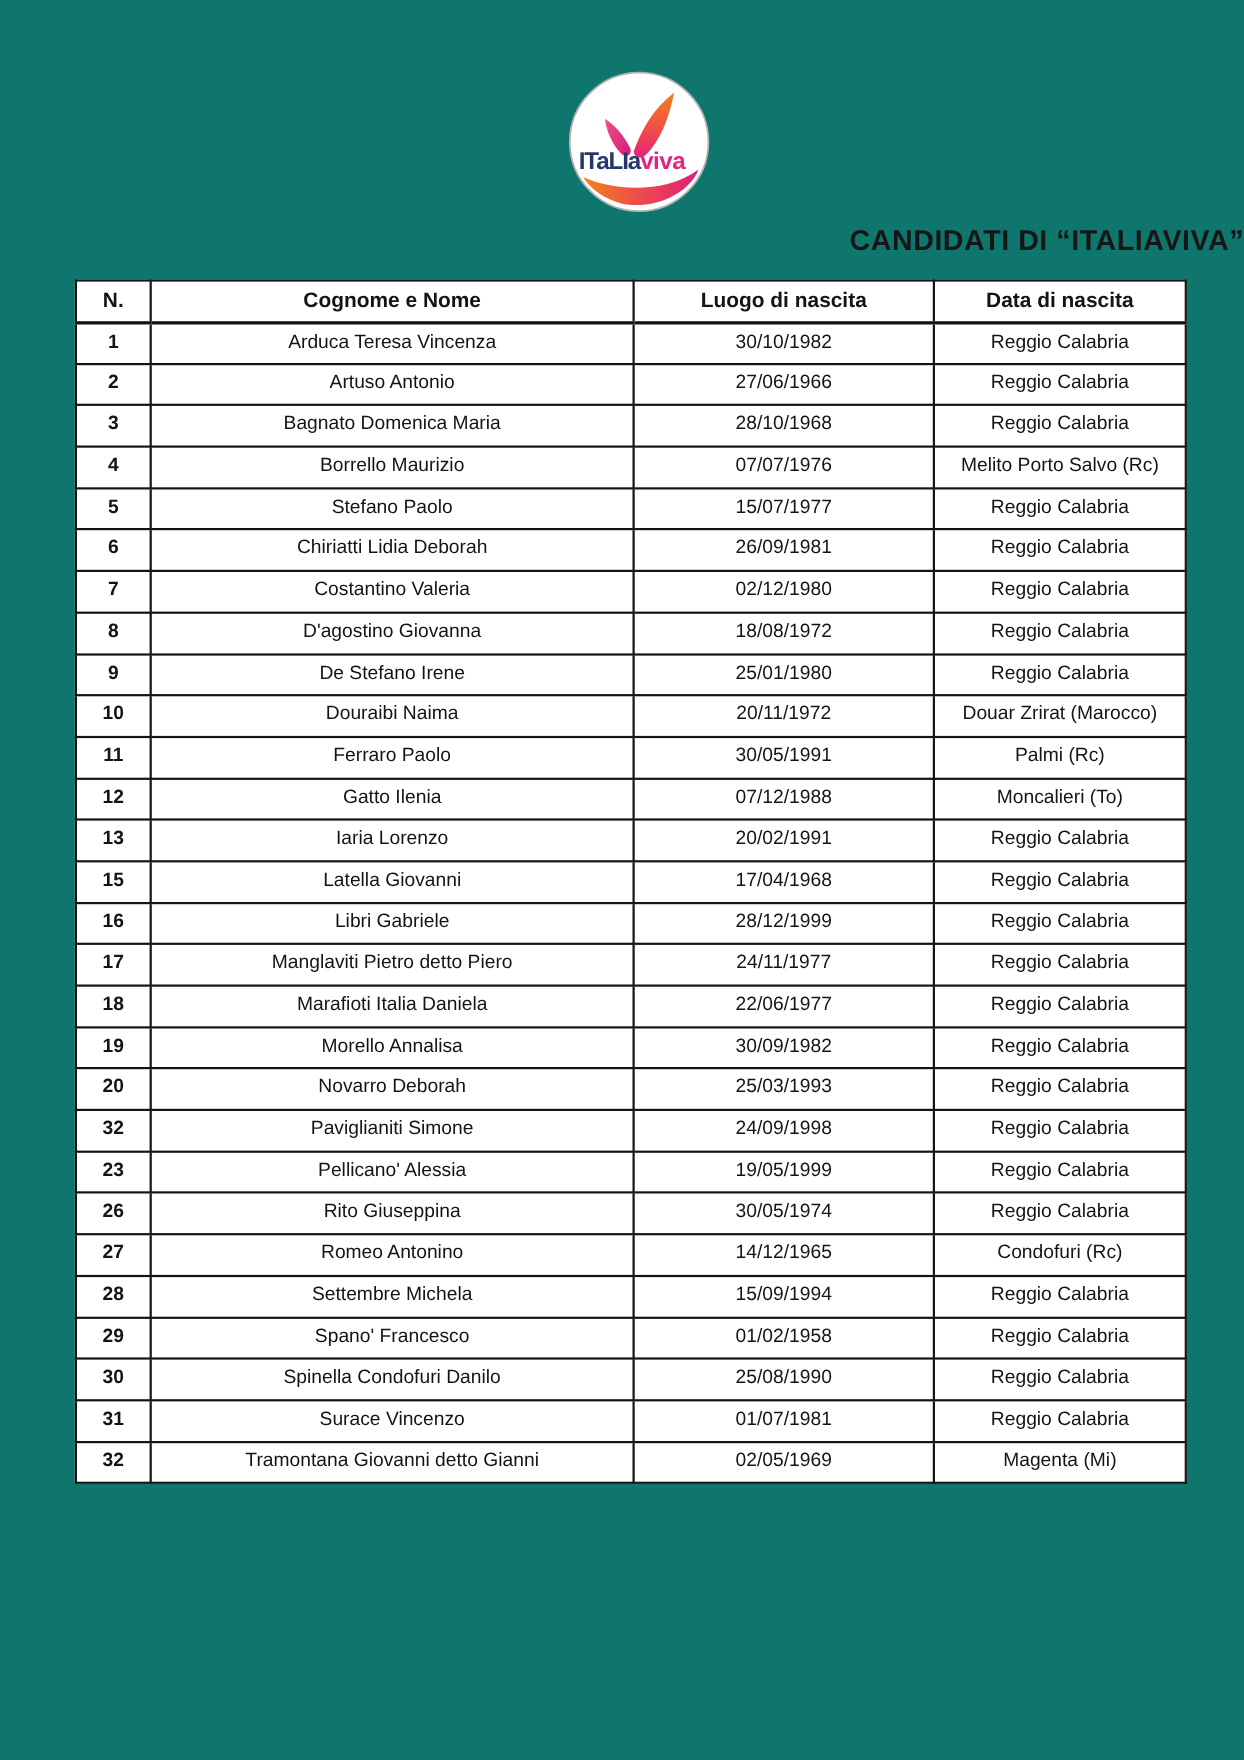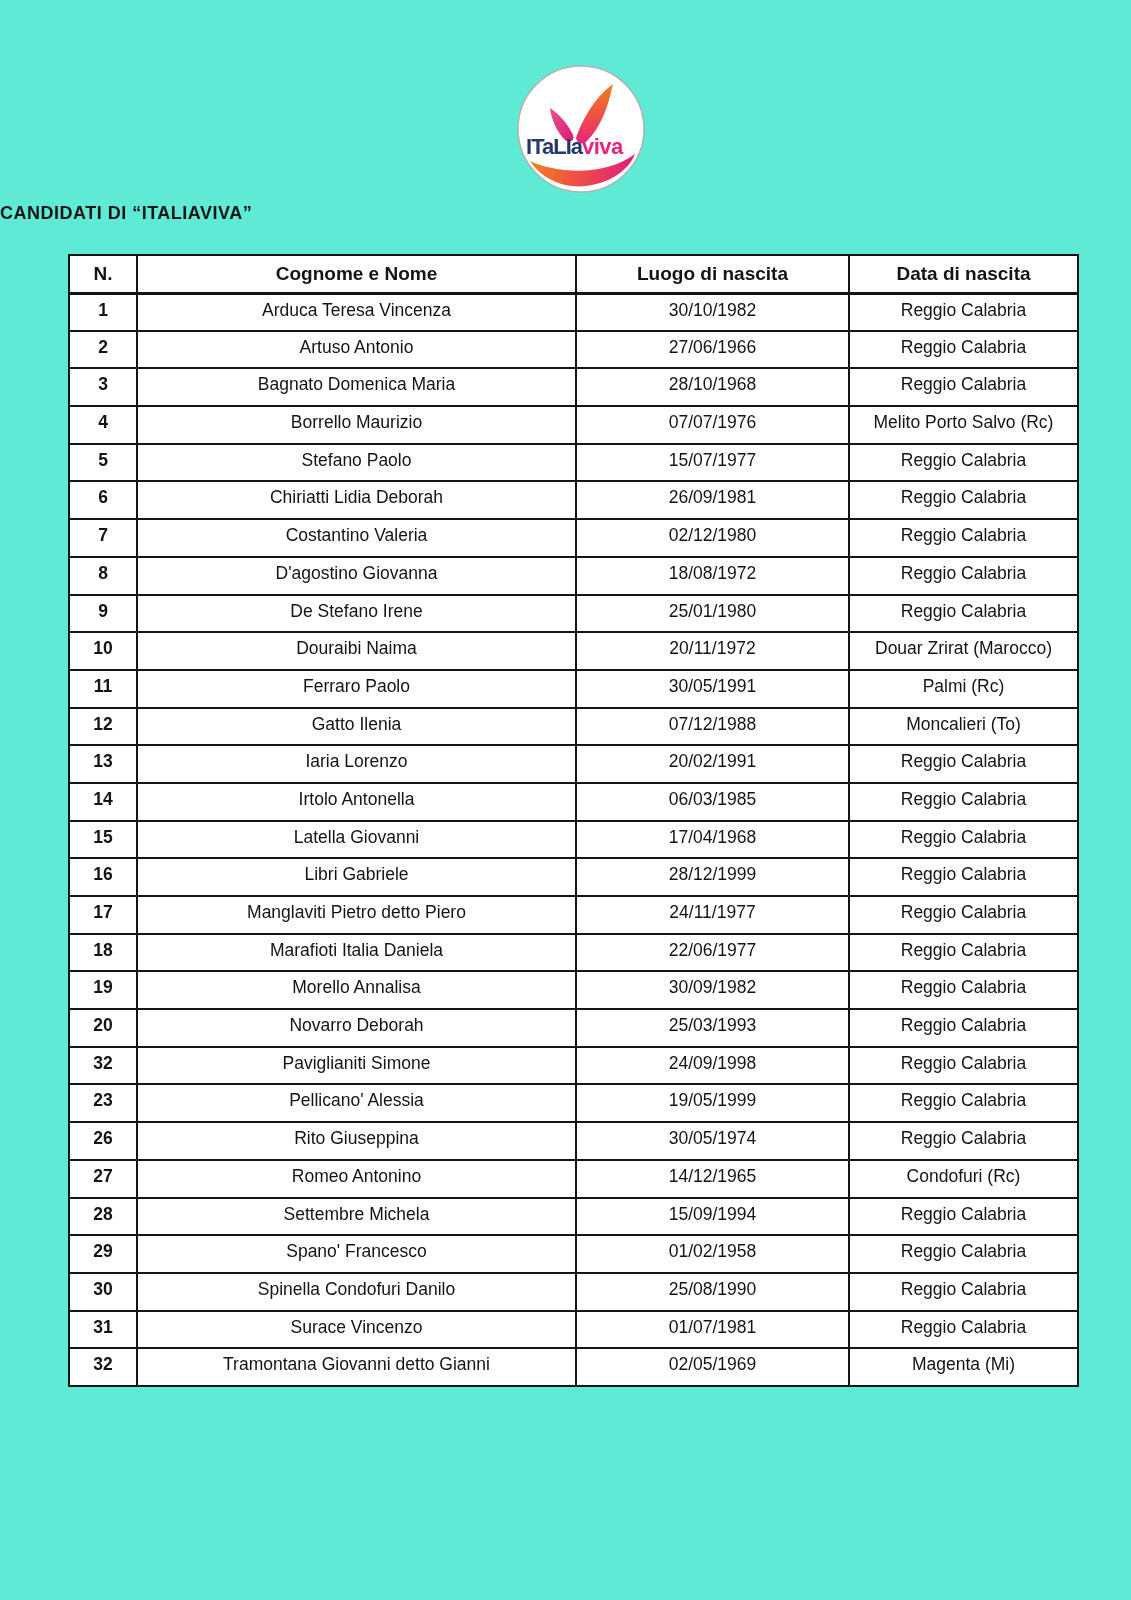--- a/index.html
+++ b/index.html
@@ -5,40 +5,40 @@
   * { margin: 0; padding: 0; box-sizing: border-box; }
   html, body { background: #ffffff; }
   body {
     width: 1131px;
     height: 1600px;
     position: relative;
     font-family: "Liberation Sans", sans-serif;
     color: #141414;
     overflow: hidden;
   }
-  .page { position: absolute; inset: 0; background: #5eead4; }
+  .page { position: absolute; inset: 0; background: #0f766e; }
 
   
   .logo {
     position: absolute;
     left: 516px;
     top: 64px;
     width: 130px;
     height: 130px;
   }
   .logo svg { width: 100%; height: 100%; display: block; }
 
   
   .doc-title {
     position: absolute;
     top: 203px;
     left: 0;
     width: 100%;
-    text-align: left;
-    font-size: 18px;
+    text-align: right;
+    font-size: 26px;
     font-weight: bold;
     letter-spacing: 0.5px;
     color: #161616;
   }
 
   
   table.candidates {
     position: absolute;
     left: 68px;
     top: 254px;
@@ -200,26 +200,20 @@
         <td>07/12/1988</td>
         <td>Moncalieri (To)</td>
       </tr>
         <tr style="">
         <td class="num">13</td>
         <td>Iaria Lorenzo</td>
         <td>20/02/1991</td>
         <td>Reggio Calabria</td>
       </tr>
         <tr style="">
-        <td class="num">14</td>
-        <td>Irtolo Antonella</td>
-        <td>06/03/1985</td>
-        <td>Reggio Calabria</td>
-      </tr>
-        <tr style="">
         <td class="num">15</td>
         <td>Latella Giovanni</td>
         <td>17/04/1968</td>
         <td>Reggio Calabria</td>
       </tr>
         <tr style="">
         <td class="num">16</td>
         <td>Libri Gabriele</td>
         <td>28/12/1999</td>
         <td>Reggio Calabria</td>

